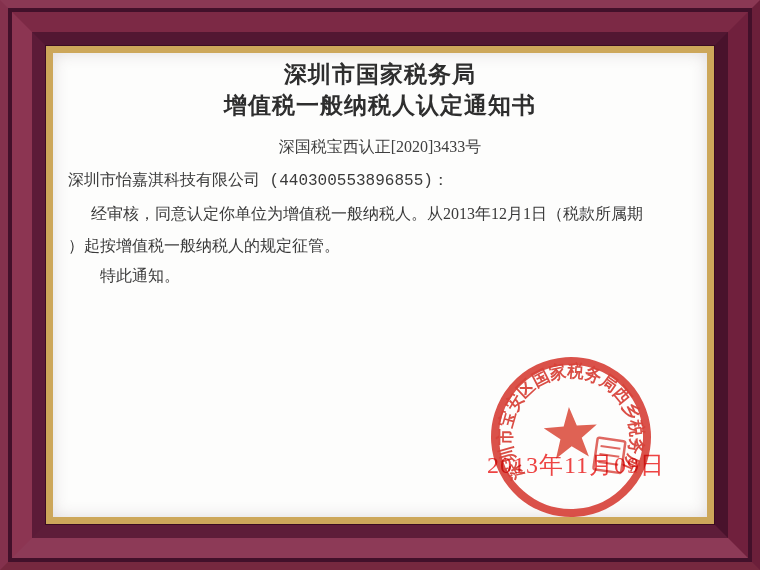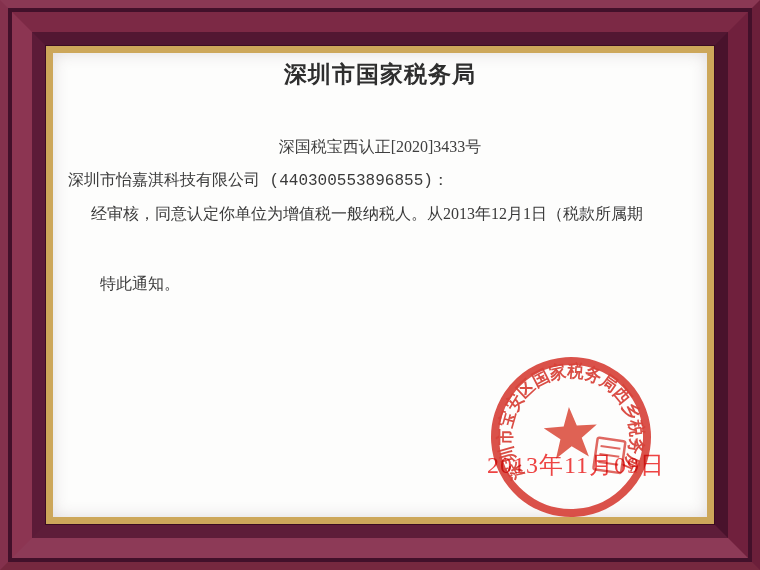--- a/index.html
+++ b/index.html
@@ -32,21 +32,21 @@
   .doc { position: absolute; inset: 0; color: #3a3a3a; }
   .line { position: absolute; white-space: nowrap; }
   .centered { left: 8px; width: 744px; text-align: center; }
   .title { font-size: 23px; font-weight: 700; color: #2e2e2e; letter-spacing: 1px; }
   .title1 { top: 59px; }
   .title2 { top: 90px; }
   .docnum { top: 137px; font-size: 16px; color: #3f3f3f; }
   .addressee { top: 170px; left: 68px; font-size: 16px; font-family: Liberation Mono, monospace; }
   .body1 { top: 204px; left: 91px; font-size: 16px; }
   .body2 { top: 236px; left: 68px; font-size: 16px; }
-  .closing { top: 274px; left: 100px; font-size: 16px; }
+  .closing { top: 266px; left: 100px; font-size: 16px; }
 
   
   .seal {
     position: absolute; left: 482px; top: 348px;
     width: 178px; height: 178px;
     transform: rotate(-4deg);
     opacity: 0.93;
   }
   .date {
     position: absolute; left: 487px; top: 449px;
@@ -68,27 +68,29 @@
           </div>
         </div>
       </div>
     </div>
   </div>
 
   <div class="doc">
 
     <div class="line centered title title1">深圳市国家税务局</div>
 
+    <div class="line centered title title2">增值税一般纳税人认定通知书</div>
 
     <div class="line centered docnum">深国税宝西认正[2020]3433号</div>
 
     <div class="line addressee">深圳市怡嘉淇科技有限公司 (440300553896855)：</div>
 
     <div class="line body1">经审核，同意认定你单位为增值税一般纳税人。从2013年12月1日（税款所属期</div>
 
+    <div class="line body2">）起按增值税一般纳税人的规定征管。</div>
 
     <div class="line closing">特此通知。</div>
 
     <svg class="seal" viewBox="0 0 178 178" aria-hidden="true">
       <defs>
         <path id="sealArc" d="M 39.9 123.4 A 60 60 0 1 1 138.1 123.4" fill="none"></path>
       </defs>
       <circle cx="89" cy="89" r="76" fill="none" stroke="#d5352c" stroke-width="8" opacity="0.92"></circle>
       <text font-size="18" font-weight="bold" fill="#d5352c" opacity="0.95" font-family="Liberation Serif, DejaVu Serif, serif">
         <textPath href="#sealArc" textLength="262" lengthAdjust="spacingAndGlyphs">深圳市宝安区国家税务局西乡税务所</textPath>

